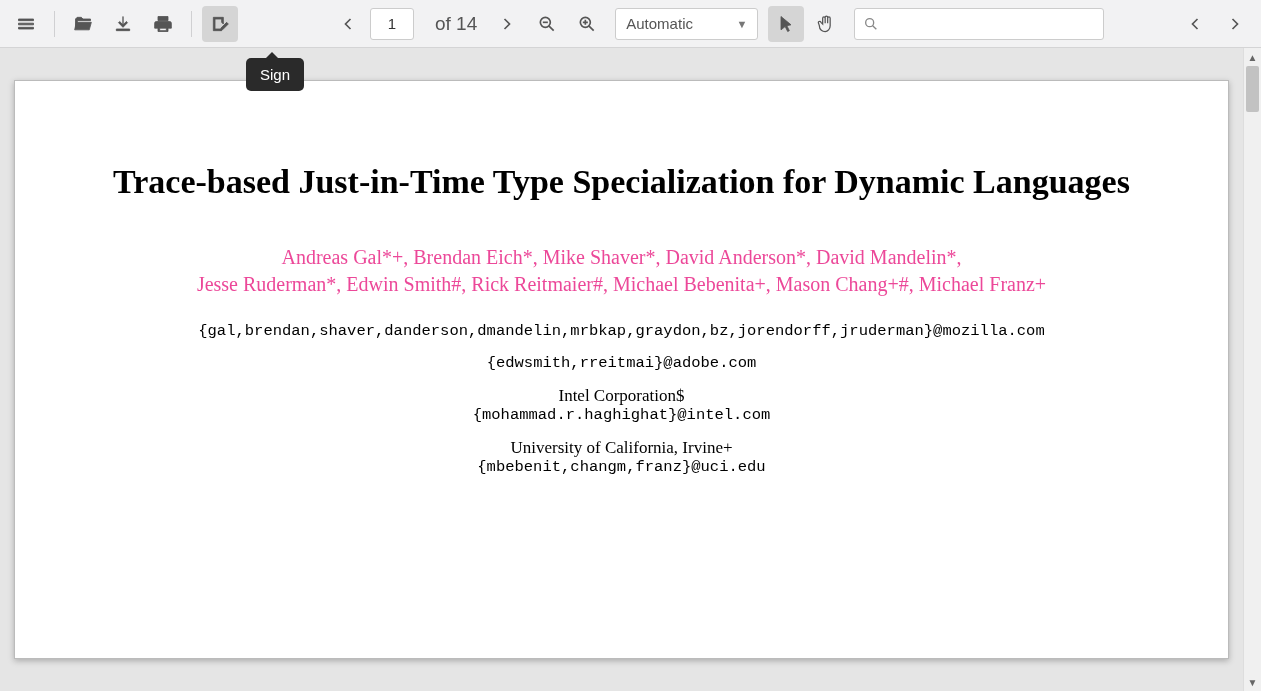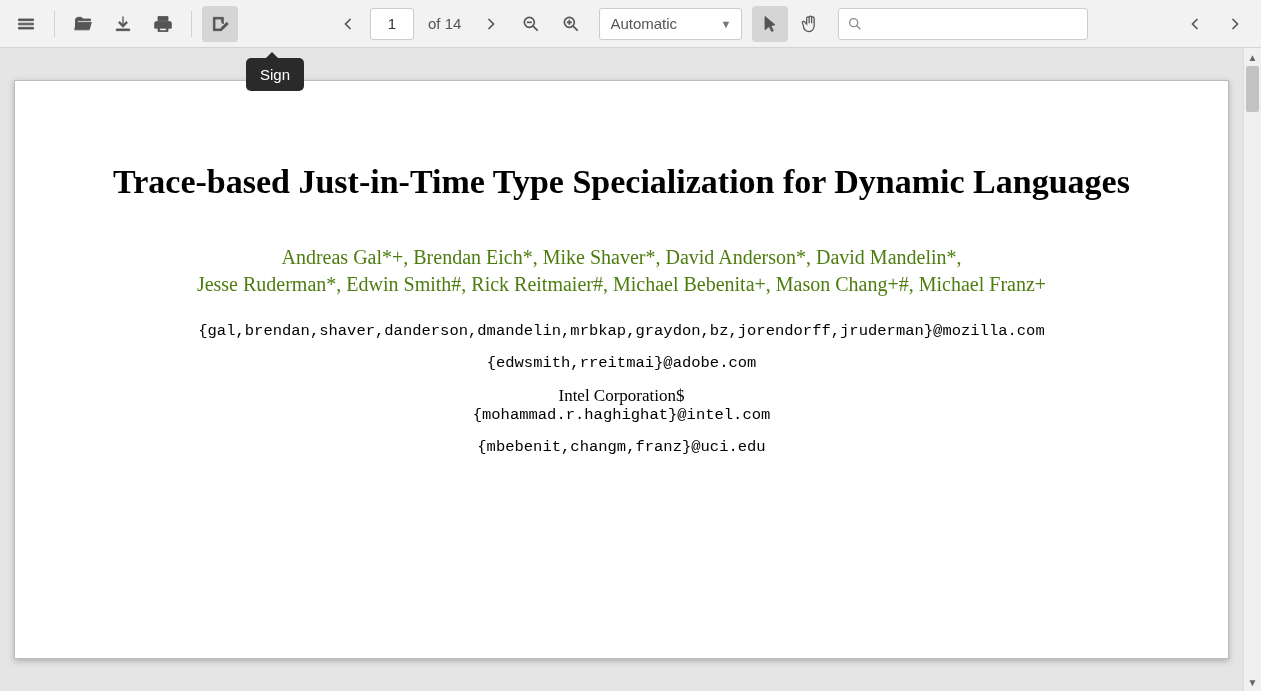--- a/index.html
+++ b/index.html
@@ -41,23 +41,23 @@
     width: 44px;
     height: 32px;
     border: 1px solid #ccc;
     border-radius: 3px;
     text-align: center;
     font-size: 15px;
     background: #fff;
     color: #333;
   }
   .page-of {
-    font-size: 15px;
+    font-size: 19px;
     color: #555;
-    margin: 0 8px 0 10px;
+    margin: 0 8px 0 17px;
   }
   .zoom-select {
     position: relative;
     width: 143px;
     height: 32px;
     border: 1px solid #ccc;
     border-radius: 3px;
     background: #fff;
     display: flex;
     align-items: center;
@@ -133,21 +133,21 @@
     text-align: center;
     line-height: 1.25;
     color: #000;
     margin-bottom: 40px;
   }
   .authors {
     font-family: "Times New Roman", Times, serif;
     font-size: 20px;
     text-align: center;
     line-height: 1.35;
-    color: #4d7c0f;
+    color: #ec4899;
     margin-bottom: 24px;
   }
   .affil-block { text-align: center; margin-bottom: 14px; }
   .affil-name {
     font-family: "Times New Roman", Times, serif;
     font-size: 17px;
     color: #000;
   }
   .affil-email {
     font-family: "Courier New", monospace;
@@ -289,20 +289,21 @@
       <div class="affil-email">{gal,brendan,shaver,danderson,dmandelin,mrbkap,graydon,bz,jorendorff,jruderman}@mozilla.com</div>
     </div>
     <div class="affil-block">
       <div class="affil-email">{edwsmith,rreitmai}@adobe.com</div>
     </div>
     <div class="affil-block">
       <div class="affil-name">Intel Corporation$</div>
       <div class="affil-email">{mohammad.r.haghighat}@intel.com</div>
     </div>
     <div class="affil-block">
+      <div class="affil-name">University of California, Irvine+</div>
       <div class="affil-email">{mbebenit,changm,franz}@uci.edu</div>
     </div>
   </div>
 </div>
 
 <div class="scrollbar">
   <div class="arrow">▲</div>
   <div class="thumb"></div>
   <div class="arrow down">▼</div>
 </div>

